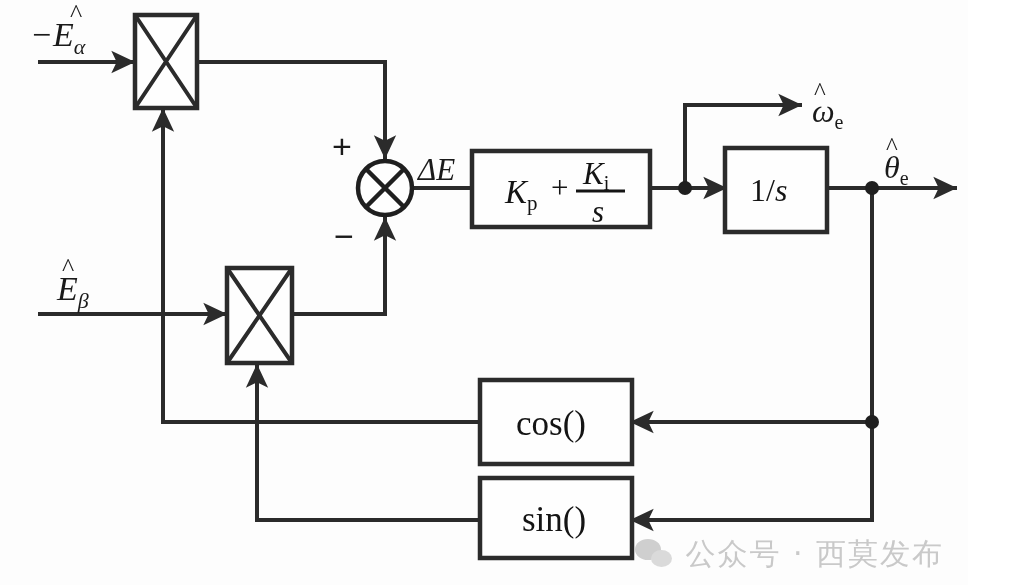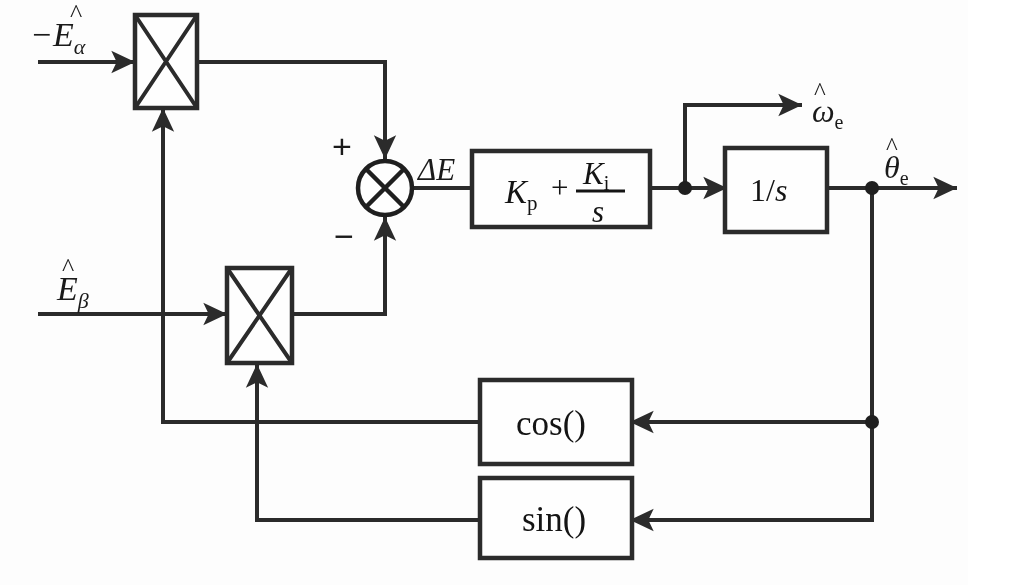--- a/index.html
+++ b/index.html
@@ -222,14 +222,21 @@
       <text class="hat" x="814" y="100" font-size="25">^</text>
     </g>
 
     <g>
       <text class="lbl" x="884" y="178" font-size="32">θ<tspan font-size="20" dy="7" font-style="normal">e</tspan></text>
       <text class="hat" x="886" y="155" font-size="25">^</text>
     </g>
 
   </svg>
 
+  <div id="watermark">
+    <span class="wm-icon">
+      <span class="b1"></span>
+        <span class="b2"></span>
+    </span>
+    <span>公众号 · 西莫发布</span>
+  </div>
 
 </div>
 
 </body></html>

